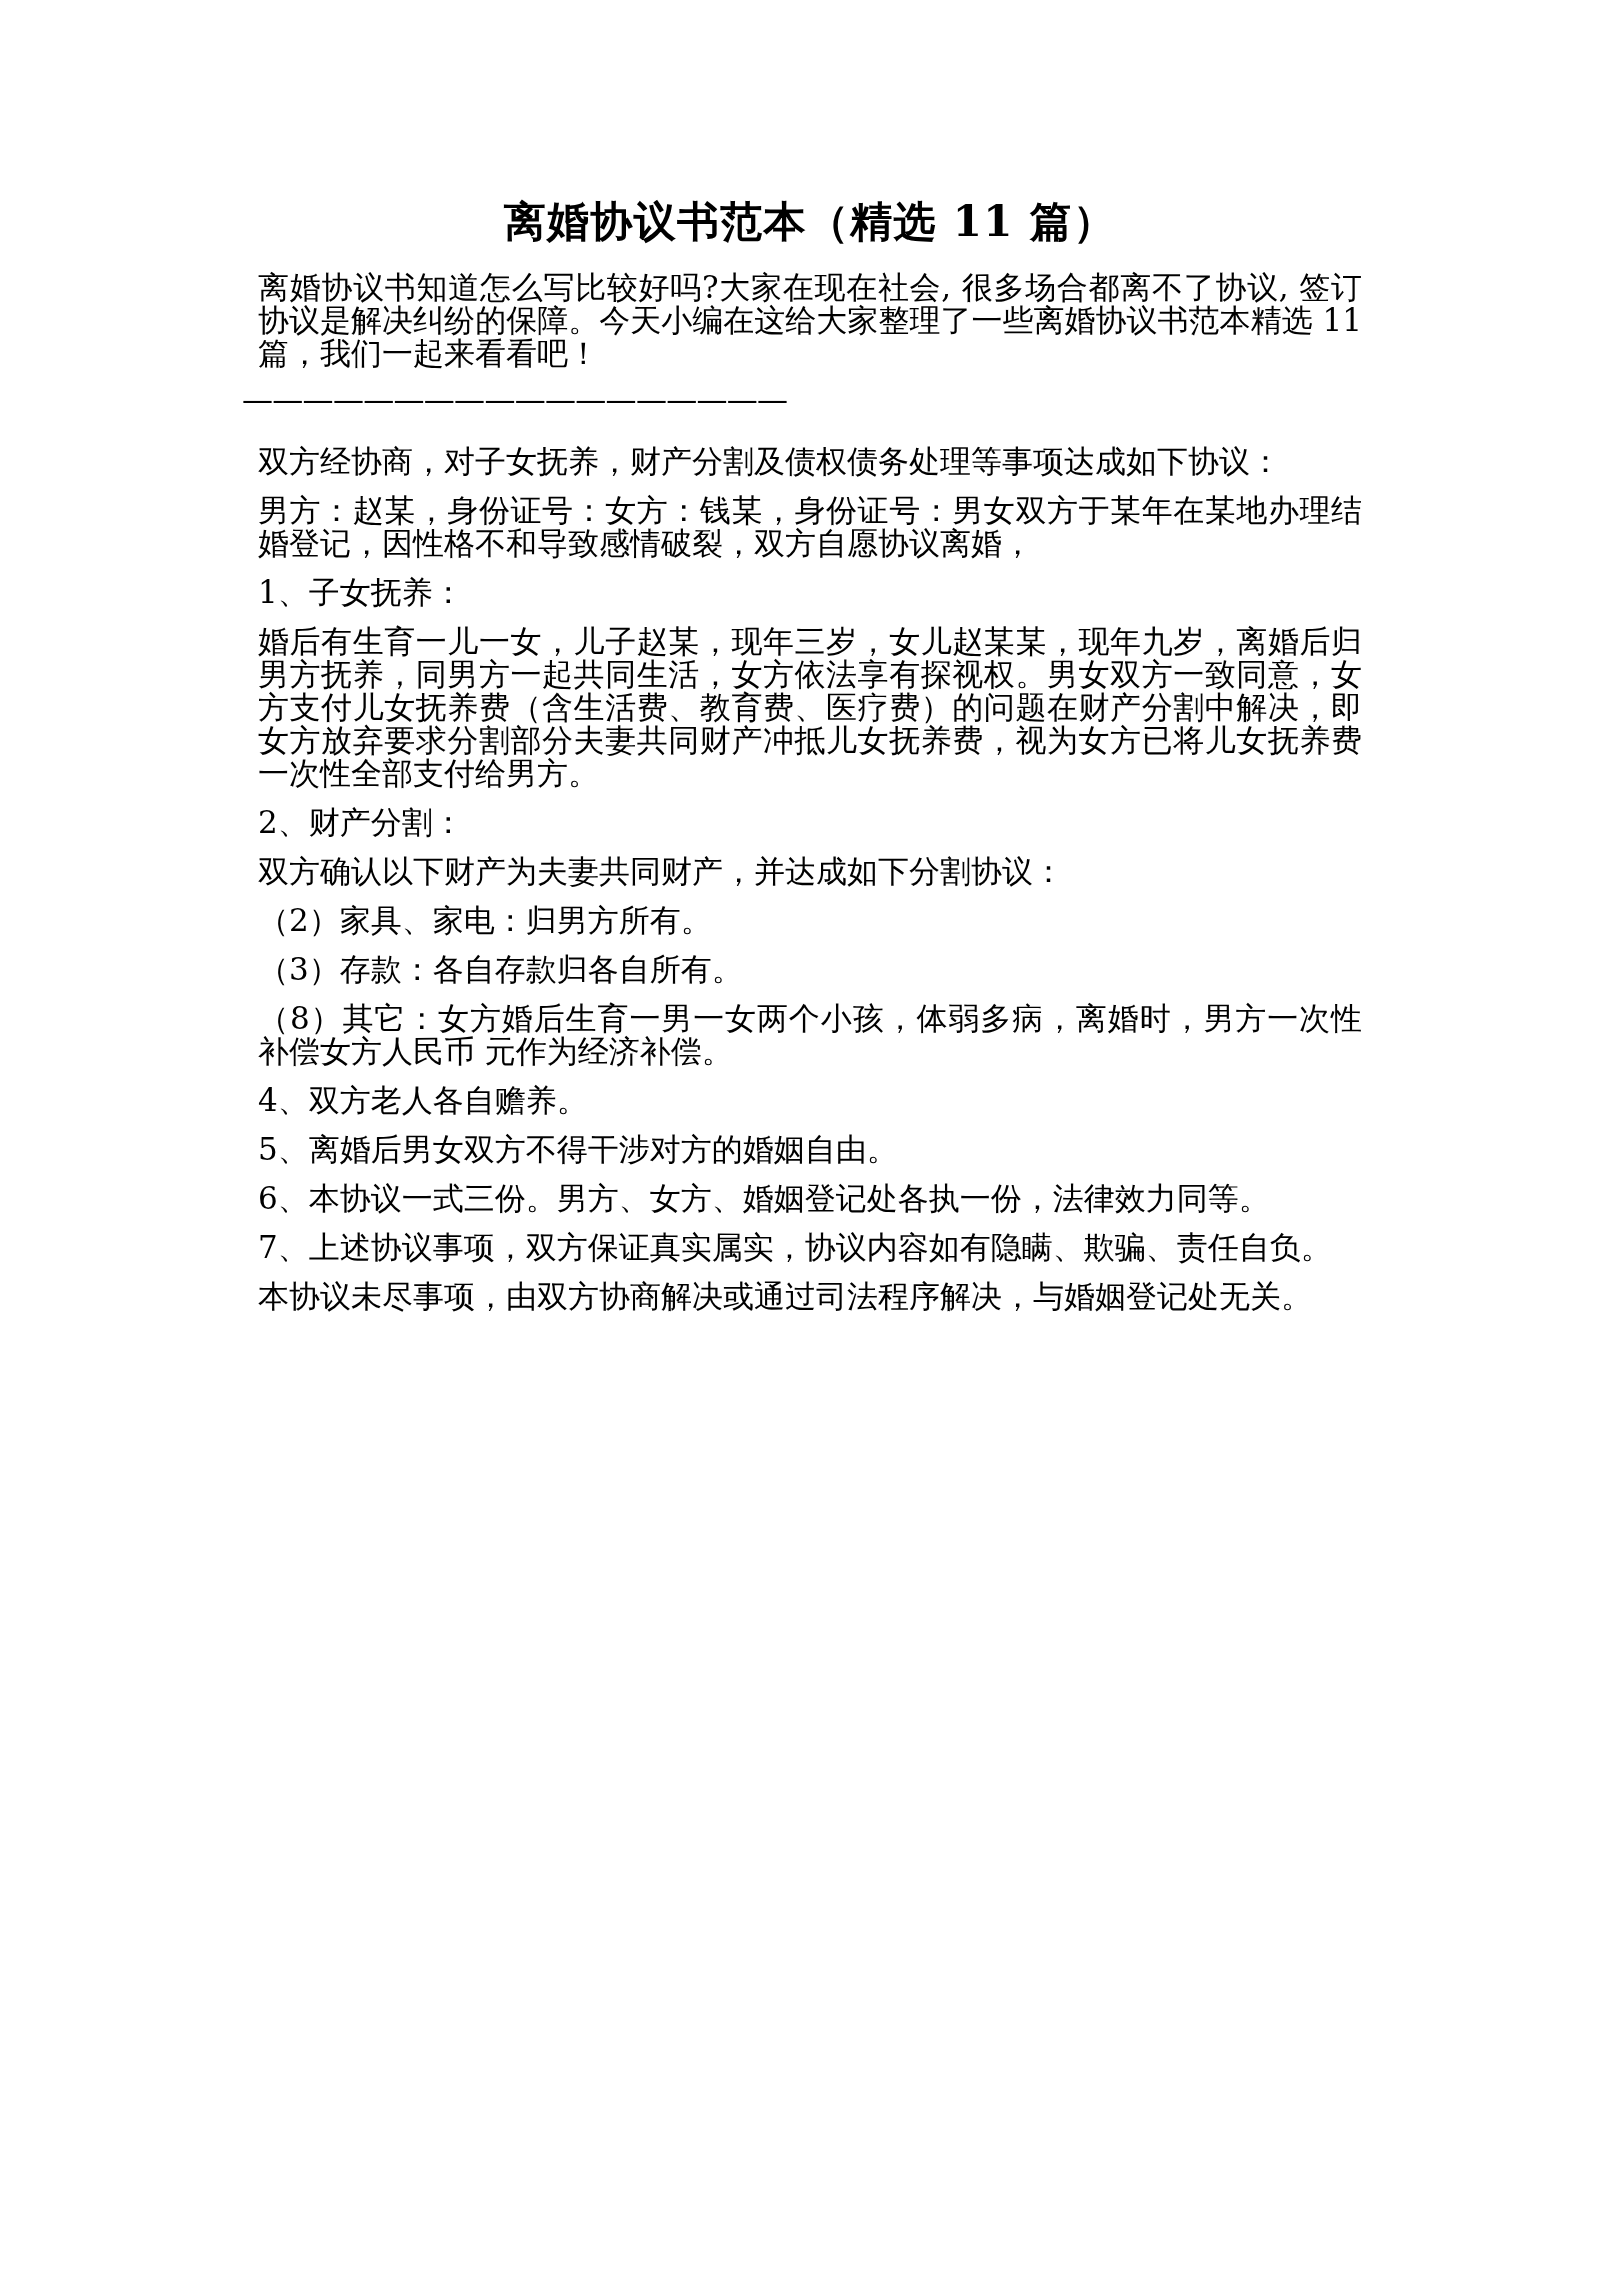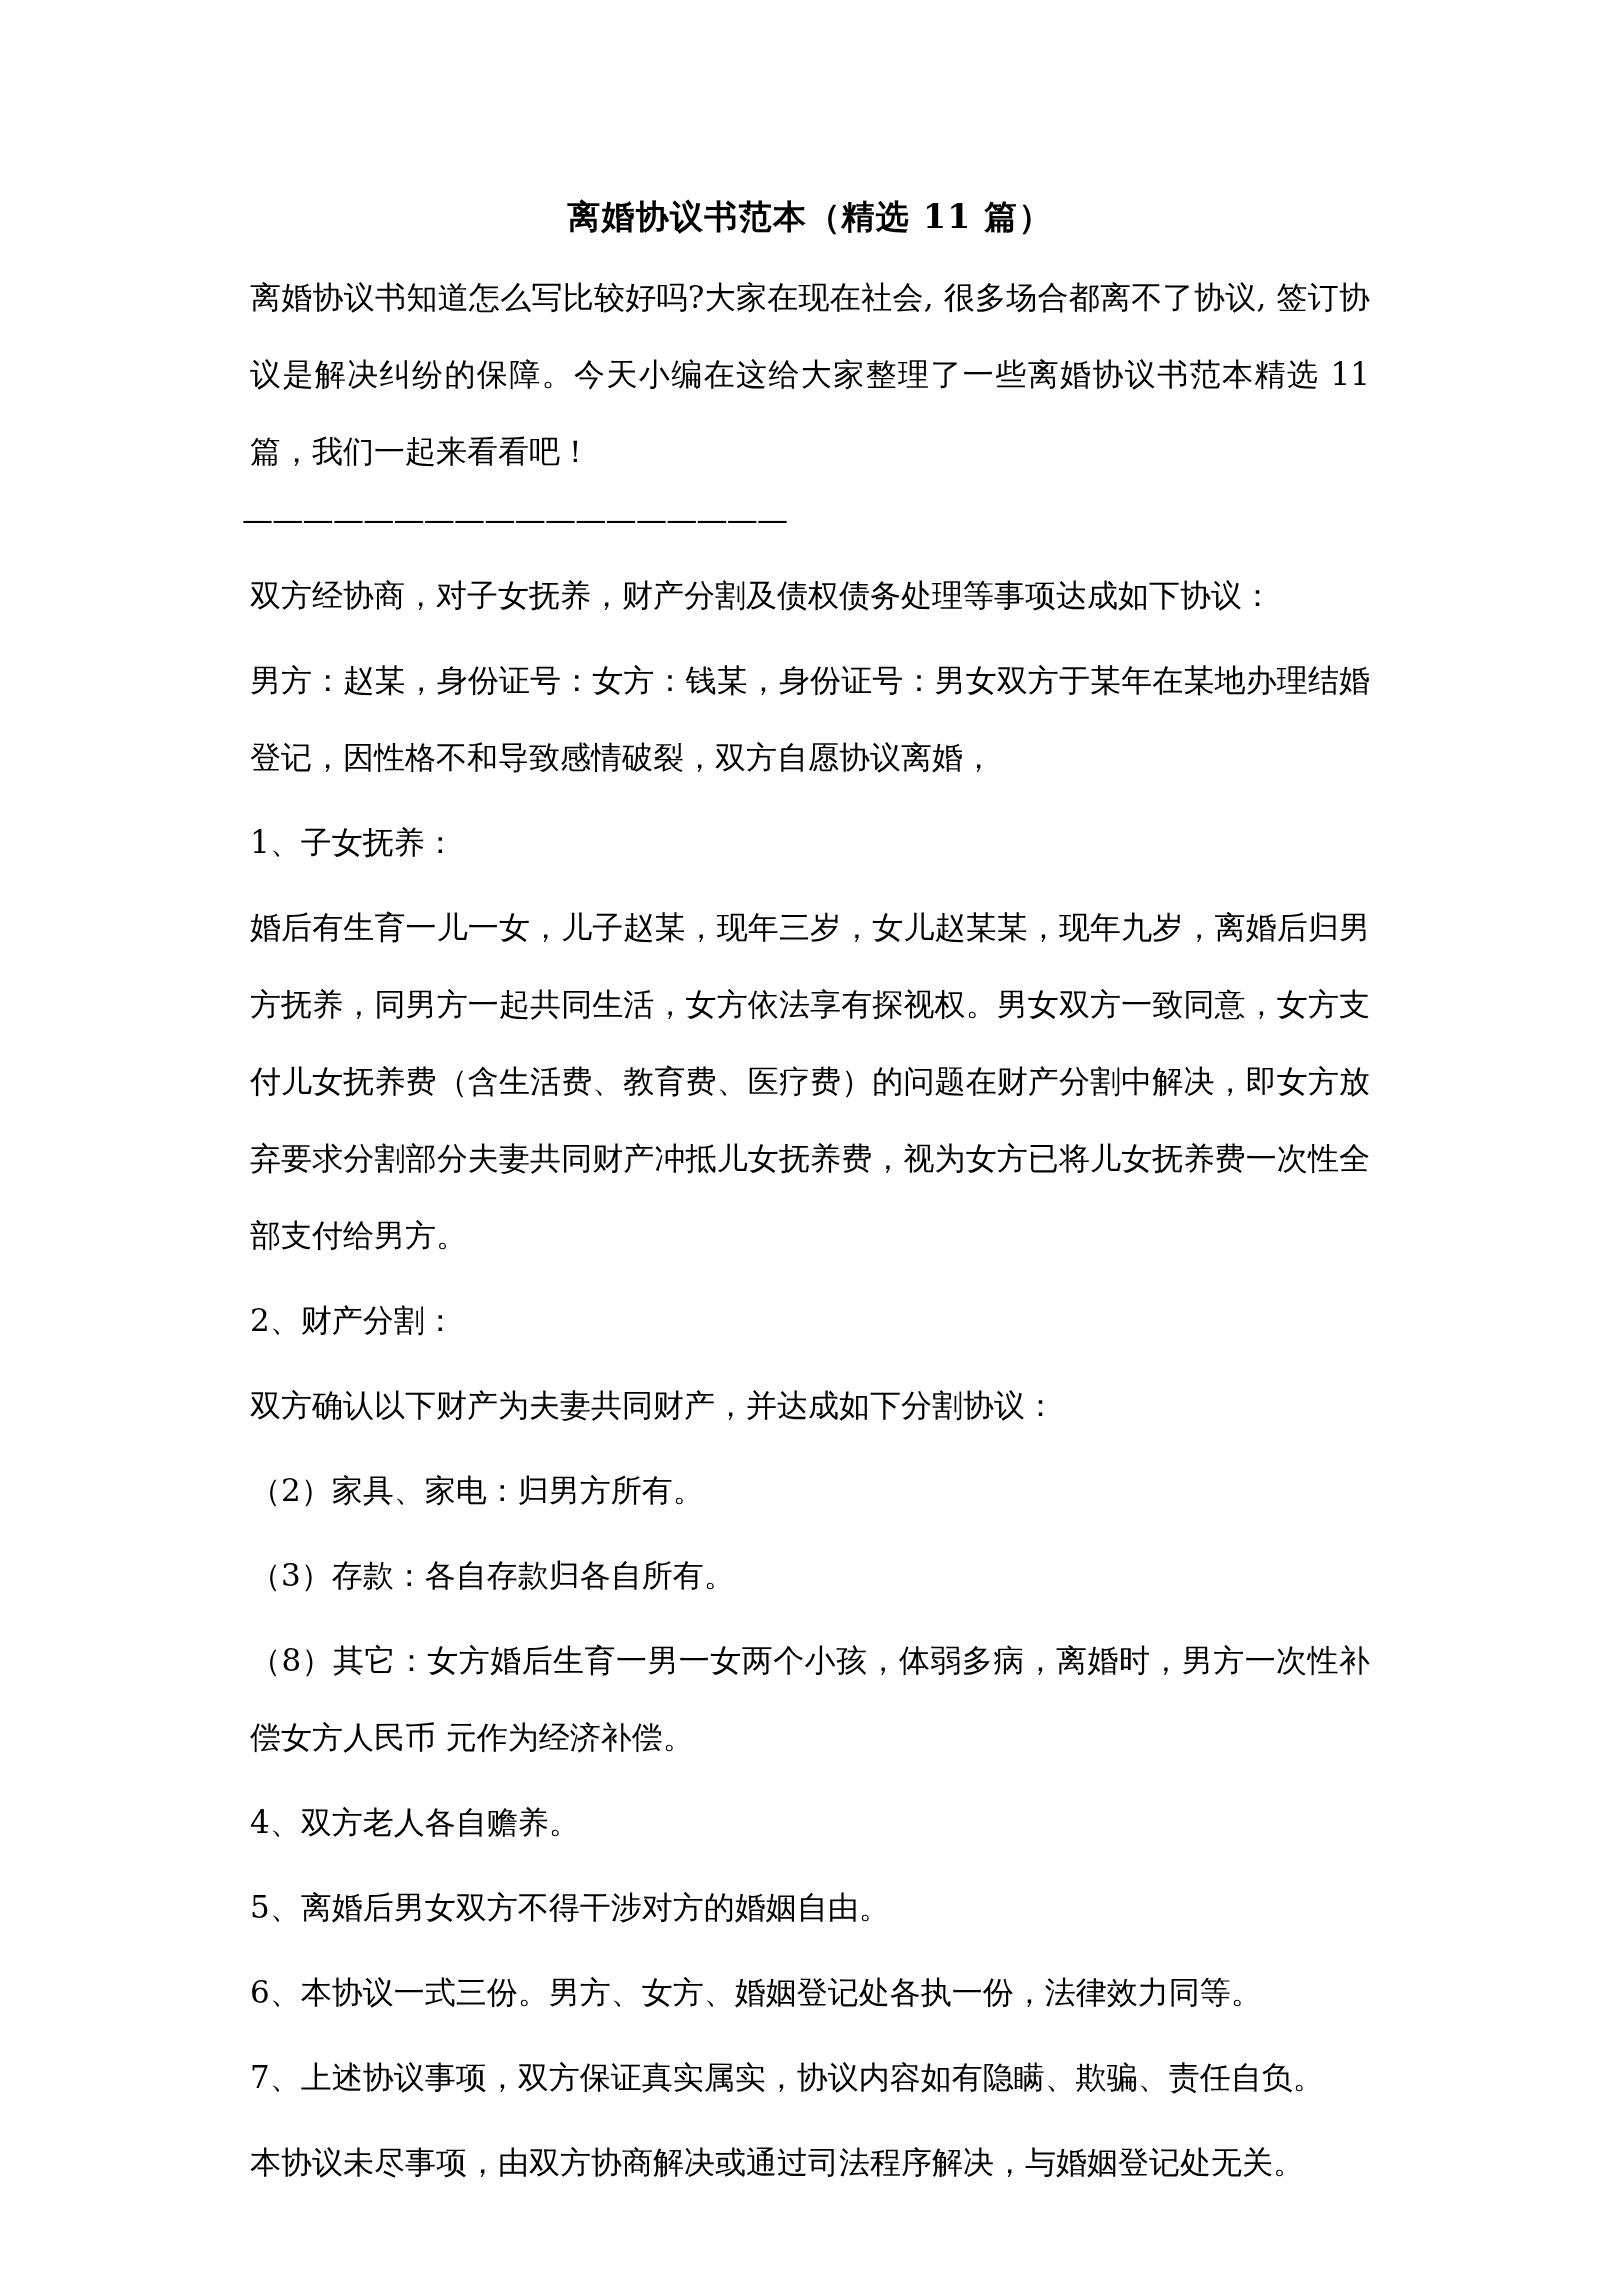--- a/index.html
+++ b/index.html
@@ -13,34 +13,34 @@
     width: 1623px;
     height: 2295px;
     background: #ffffff;
     box-sizing: border-box;
     padding: 196px 245px 0 242px;
     font-family: "DejaVu Serif", "Liberation Serif", serif;
     color: #000000;
     overflow: hidden;
   }
   .doc-title {
-    font-size: 33px;
+    font-size: 42px;
     font-weight: bold;
     text-align: center;
     line-height: 1.25;
     letter-spacing: 1.3px;
     margin: 0 0 22px 0;
     white-space: pre;
   }
   .para {
     font-size: 31px;
-    line-height: 77px;
+    line-height: 33px;
     text-align: justify;
     text-justify: inter-character;
-    margin: 8px;
+    margin: 16px;
     word-break: break-all;
     white-space: pre-wrap;
   }
   .para.lead {
     margin-bottom: 0;
   }
   .divider {
     font-size: 31px;
     line-height: 59px;
     margin: 0;

